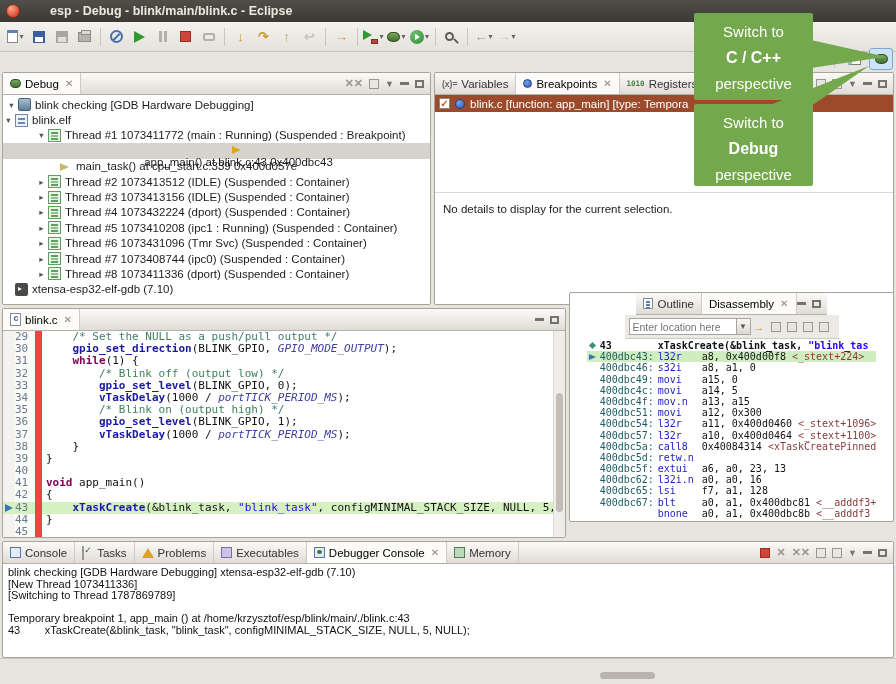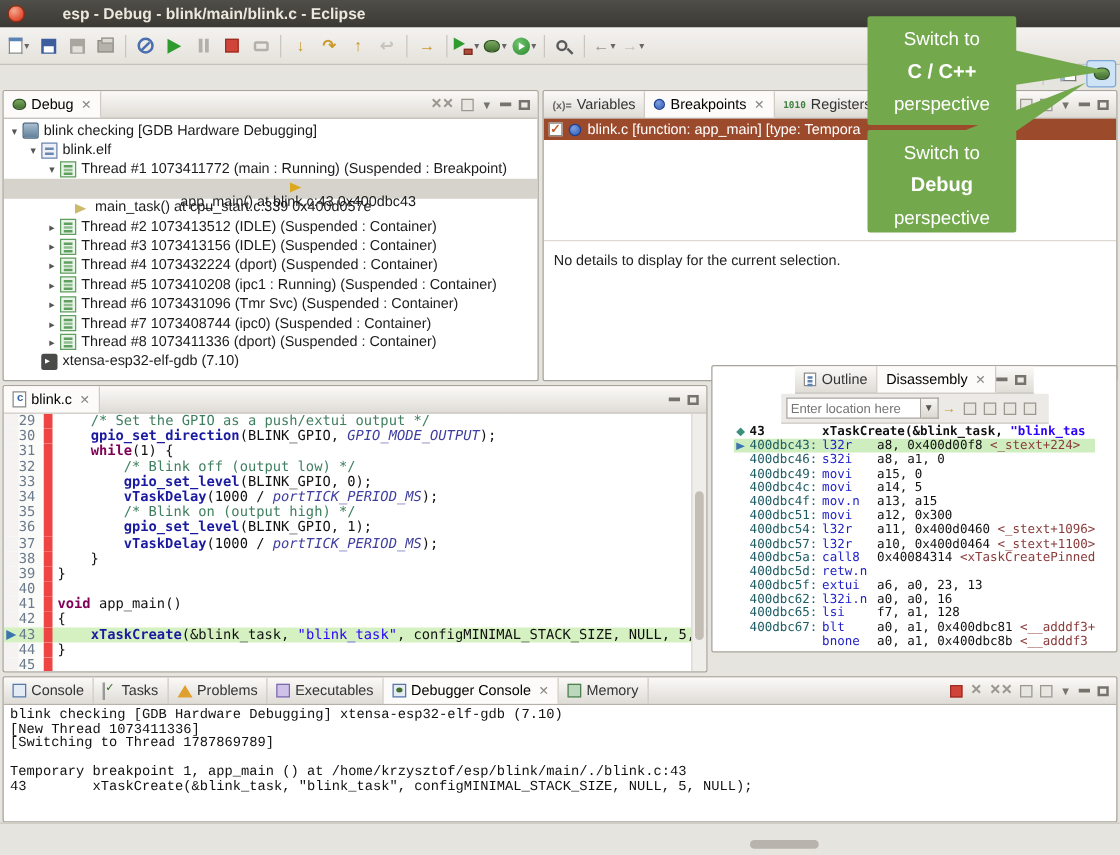--- a/index.html
+++ b/index.html
@@ -72,21 +72,21 @@
   .pmax { width:9px; height:8px; border:2px solid #76736d; }
   .pmenu { font-size:9px; color:#76736d; }
   .mini { font-size:11px; color:#9a978f; font-weight:bold; line-height:1; }
   .mini-sq { width:10px; height:10px; border:1px solid #9a978f; background:#e8e6e1; }
 
   
   #debug-panel { left:2px; top:72px; width:429px; height:233px; }
   .tree { flex:1; overflow:hidden; padding-top:2px; font-size:11.5px; }
   .trow { height:15.4px; display:flex; align-items:center; white-space:nowrap; }
   .trow.sel { background:#d6d2cc;flex-direction:column; }
-  .lv0 { padding-left:3px; } .lv1 { padding-left:18px; } .lv2 { padding-left:33px; } .lv3 { padding-left:44px; }
+  .lv0 { padding-left:3px; } .lv1 { } .lv2 { padding-left:33px; } .lv3 { padding-left:44px; }
   .exp { width:11px; flex:none; font-size:8.5px; color:#555; text-align:center; }
   .exp.open::before { content:"▾"; } .exp.closed::before { content:"▸"; }
   .ti { width:13px; height:13px; flex:none; margin:0 4px 0 1px; position:relative; }
   .tl { color:#1c1c1c; }
   .ti-launch { background:linear-gradient(#a9bfd1,#5f7f99); border:1px solid #44607a; border-radius:2px; }
   .ti-elf { background:#eef2f8; border:1px solid #6c87b0; }
   .ti-elf::after { content:""; position:absolute; left:2px; top:3px; right:2px; height:2px; background:#6c87b0; box-shadow:0 4px 0 #6c87b0; }
   .ti-thread { background:#eaf4ea; border:1px solid #5f9f5f; }
   .ti-thread::after { content:""; position:absolute; left:2px; top:2px; right:2px; height:2px; background:#5f9f5f; box-shadow:0 3px 0 #8fbf8f, 0 6px 0 #5f9f5f; }
   .ti-frame::after { content:""; position:absolute; left:1px; top:3px; width:0; height:0;
@@ -154,21 +154,21 @@
   #console-panel { left:2px; top:541px; width:892px; height:117px; }
   .ci { width:11px; height:11px; flex:none; position:relative; }
   .ci-console { background:#e4ebf4; border:1px solid #5577aa; }
   .ci-tasks { background:#fff; border:1px solid #999; }
   .ci-tasks::after { content:"✓"; position:absolute; left:1px; top:-2px; font-size:9px; color:#33691e; }
   .ci-problems { width:0; height:0; border-left:6px solid transparent; border-right:6px solid transparent; border-bottom:10px solid #e0a030; background:none; }
   .ci-exec { background:#cfc2e8; border:1px solid #7c68ad; }
   .ci-dbgcon { background:#e4ebf4; border:1px solid #5577aa; }
   .ci-dbgcon::after { content:""; position:absolute; left:2px; top:2px; width:5px; height:4px; background:#43702f; border-radius:50%; }
   .ci-memory { background:#bcd8bc; border:1px solid #4f7f4f; }
-  .clog { flex:1; overflow:hidden; font-family:Liberation Mono, monospace; font-size:11px;
+  .clog { flex:1; overflow:hidden; font-family:Liberation Sans, sans-serif; font-size:11px;
     line-height:11.6px; padding:3px 5px; color:#111; }
   .clog div { min-height:11.6px; white-space:pre; }
 
   
   .statusbar { position:absolute; left:0; right:0; top:658px; height:26px; background:#e6e4df; border-top:1px solid #c9c5bf; }
   .hthumb { position:absolute; left:600px; top:13px; width:55px; height:7px; background:#b8b4ad; border-radius:4px; }
 
   
   .callout { position:absolute; background:#74a84d; color:#fff; text-align:center;
     border-radius:2px; z-index:60; padding-top:6px; }
@@ -412,21 +412,21 @@
       </span>
       <span class="pctl">
         <span class="pmin"></span>
         <span class="pmax"></span>
       </span>
     </div>
     <div class="edit">
       <div class="cl">
           <span class="ann"></span>
           <span class="ln">29</span>
-          <span class="ct"><span class="sg">    </span><span class="cmt">/* Set the GPIO as a push/extui output */</span></span>
+          <span class="ct"><span class="sg">    </span><span class="cmt">/* Set the NULL as a push/pull output */</span></span>
         </div>
       <div class="cl">
           <span class="ann"></span>
           <span class="ln">30</span>
           <span class="ct"><span class="sg">    </span><span class="fn">gpio_set_direction</span><span class="sg">(BLINK_GPIO, </span><span class="mac">GPIO_MODE_OUTPUT</span><span class="sg">);</span></span>
         </div>
       <div class="cl">
           <span class="ann"></span>
           <span class="ln">31</span>
           <span class="ct"><span class="sg">    </span><span class="kw">while</span><span class="sg">(1) {</span></span>

